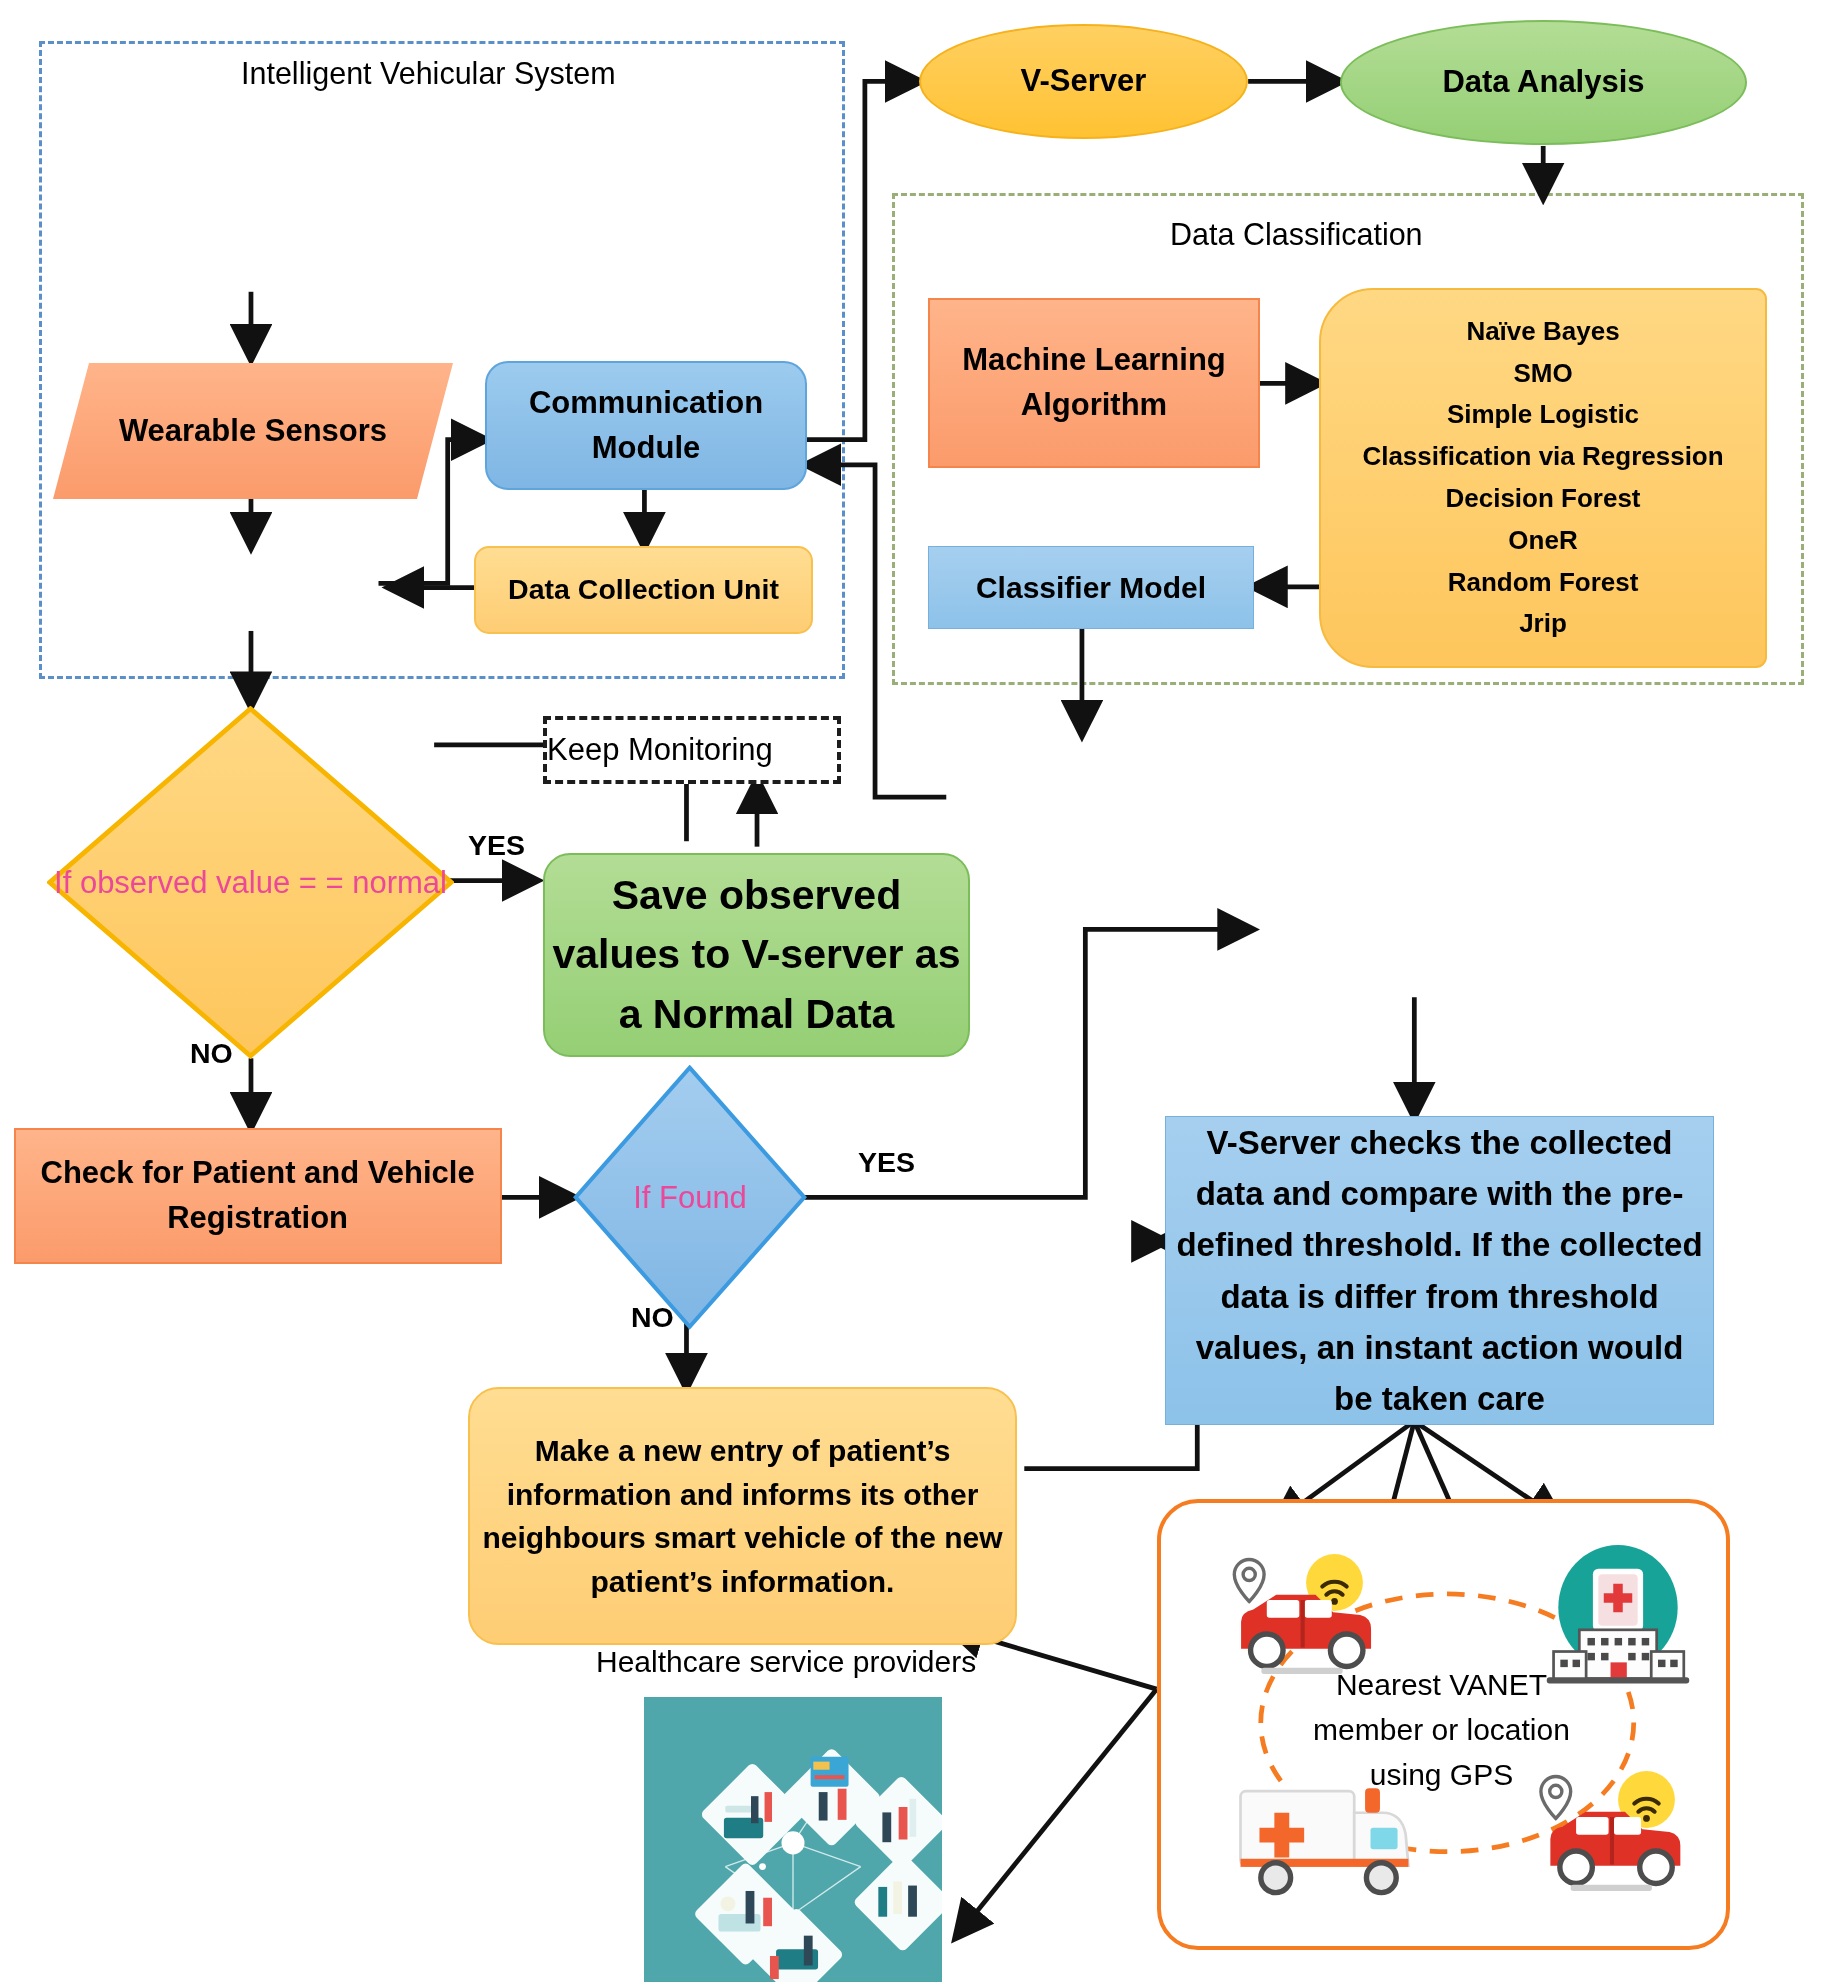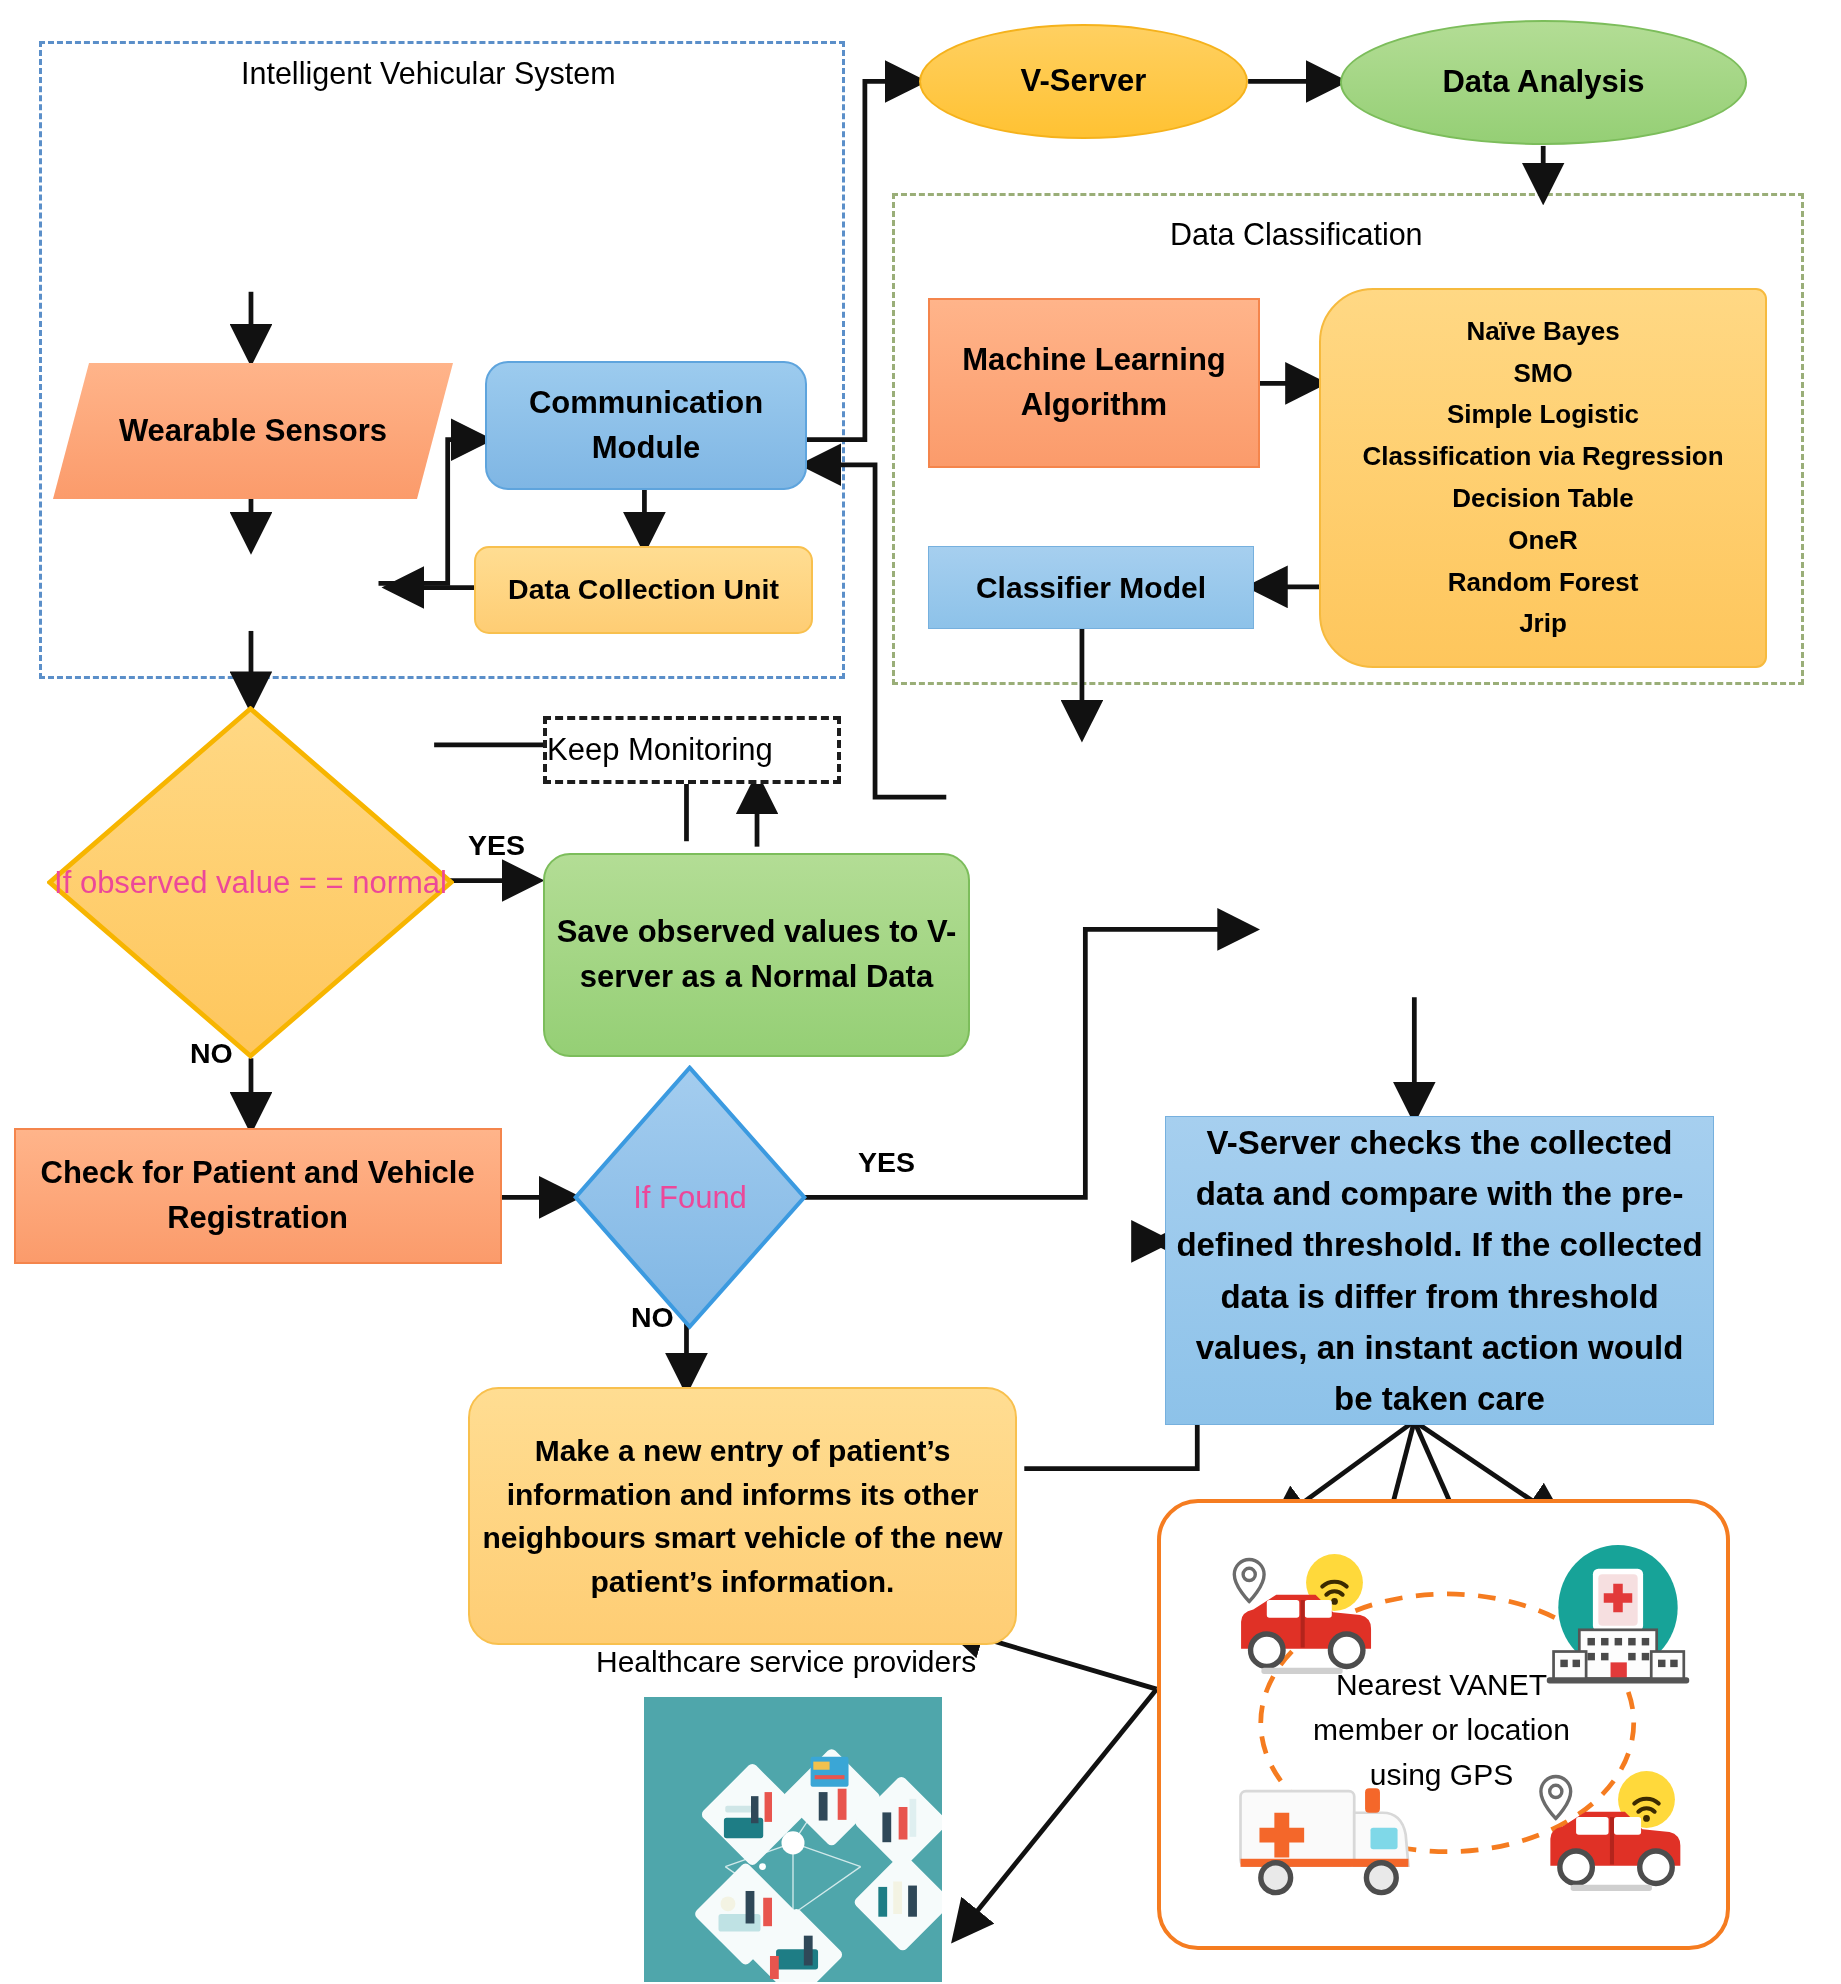--- a/index.html
+++ b/index.html
@@ -159,21 +159,21 @@
 
   <div class="node" style="left:1319px;top:288px;width:448px;height:380px;font-size:26px;
               background:linear-gradient(#ffd884,#fec65c);
               border:2px solid #f6ba3e;
               border-radius:54px 11px 11px 54px;">
     <div class="algo-list">
       <div>Naïve Bayes</div>
       <div>SMO</div>
       <div>Simple Logistic</div>
       <div>Classification via Regression</div>
-      <div>Decision Table</div>
+      <div>Decision Forest</div>
       <div>OneR</div>
       <div>Random Forest</div>
       <div>Jrip</div>
     </div>
   </div>
 
   <div class="node rect bluebox-flat" style="left:928px;top:546px;width:326px;height:83px;font-size:30px;">
     <span>Classifier Model</span>
   </div>
 
@@ -188,21 +188,21 @@
         <linearGradient id="gdY" x1="0" y1="0" x2="0" y2="1">
           <stop offset="0" stop-color="#ffd884"></stop>
             <stop offset="1" stop-color="#fec65c"></stop>
         </linearGradient>
       </defs>
       <polygon points="300,4 596,260 300,516 4,260" fill="url(#gdY)" stroke="#f7b500" stroke-width="7"></polygon>
     </svg>
     <div class="label" style="font-size:31px;">If observed value = = normal</div>
   </div>
 
-  <div class="node rounded c-green-soft" style="left:543px;top:853px;width:427px;height:204px;font-size:31px;border-radius:27px;">
+  <div class="node rounded c-green-soft" style="left:543px;top:853px;width:427px;height:204px;font-size:41px;border-radius:27px;">
     <span>Save observed values to V-server as a Normal Data</span>
   </div>
 
   <div class="node rect c-orange" style="left:13.6px;top:1128px;width:488px;height:136px;font-size:31px;">
     <span>Check for Patient and Vehicle Registration</span>
   </div>
 
   <div class="diamond" style="left:573px;top:1065px;width:234px;height:265px;">
     <svg class="inner" viewBox="0 0 345 390">
       <defs>

